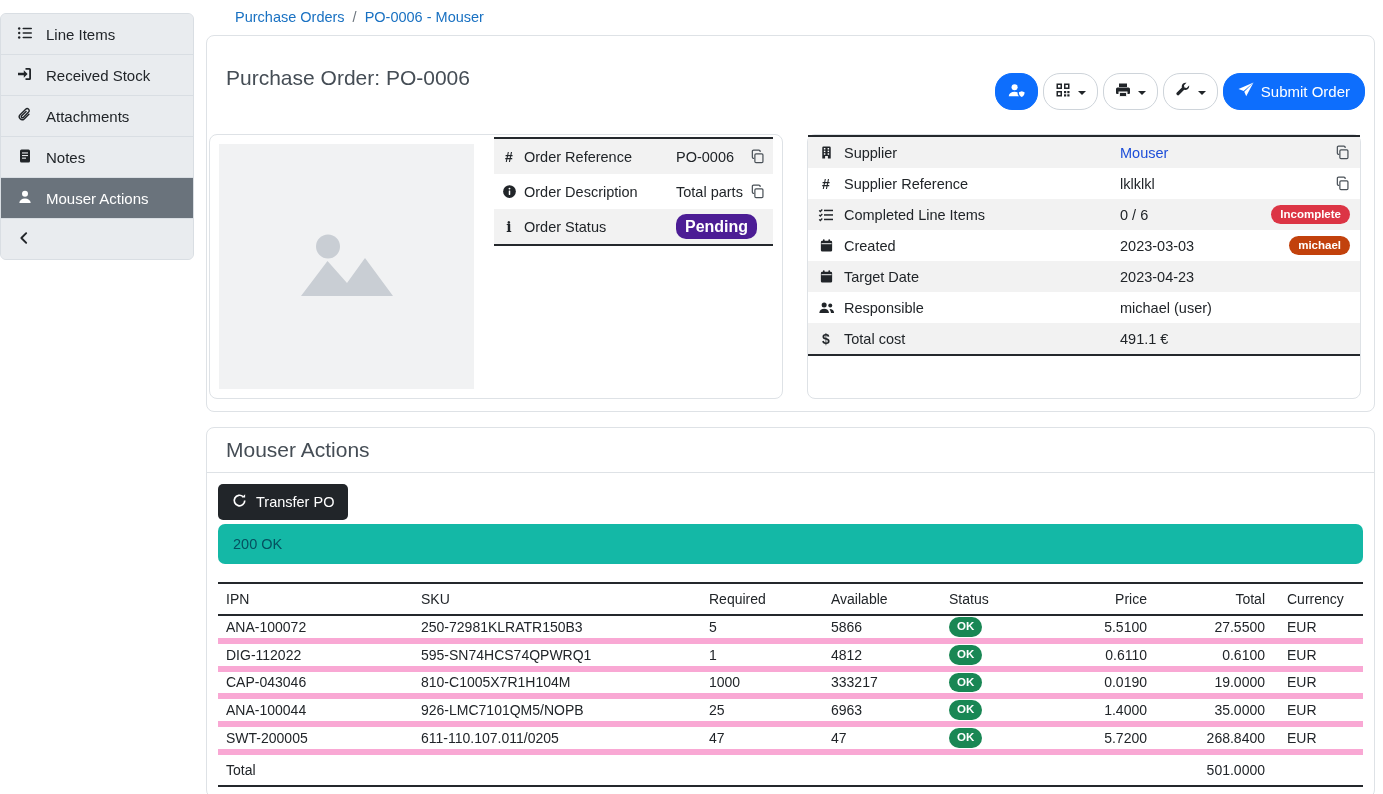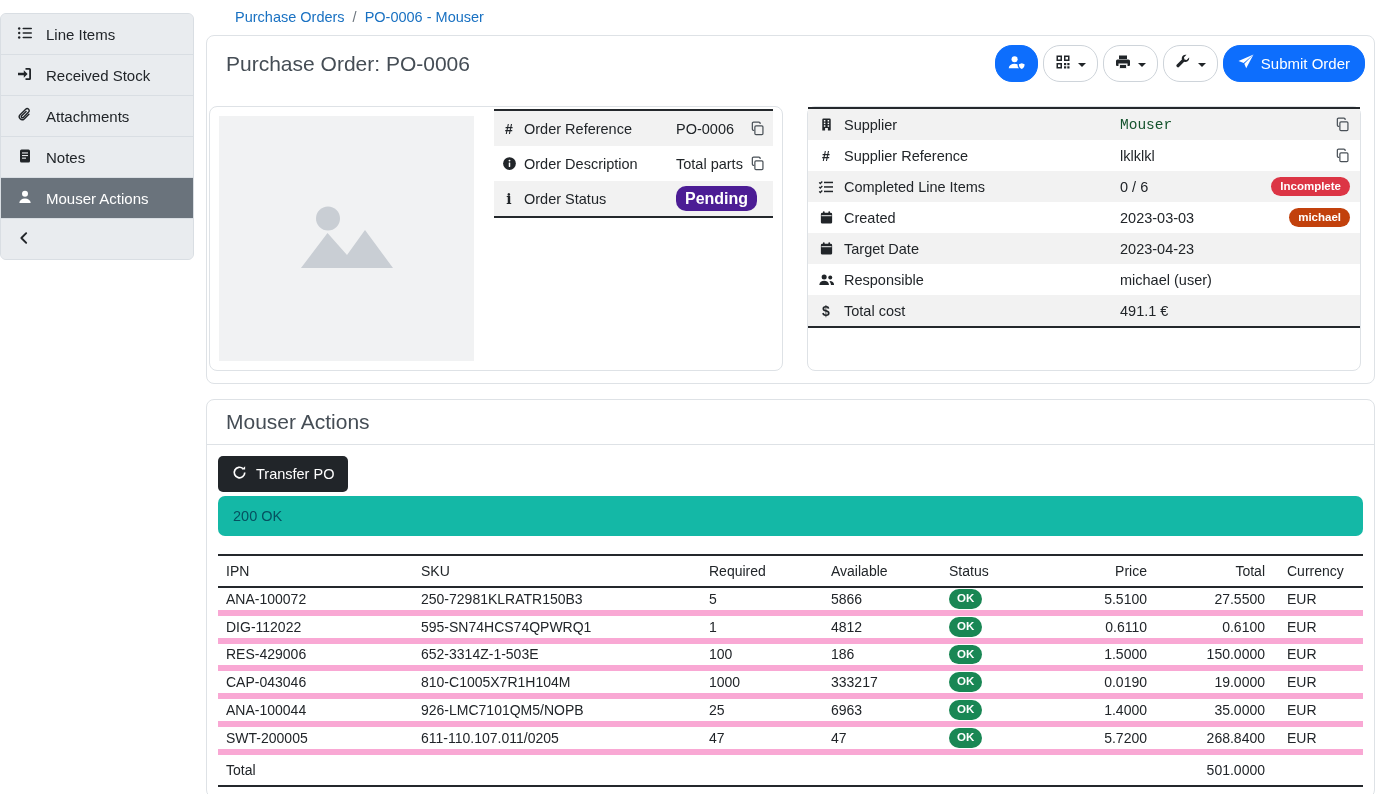--- a/index.html
+++ b/index.html
@@ -24,21 +24,21 @@
   .breadcrumb a { color:#1971c2; text-decoration:none; }
   .breadcrumb .sep { color:#6c757d; }
 
   
   .card { border:1px solid #dee2e6; border-radius:8px; background:#fff; margin-top:2px; }
   .card-header { display:flex; align-items:center; justify-content:space-between; padding:9px 9px 9px 19px; }
   .card-title { font-size:21px; font-weight:500; color:#454d55; }
 
   .btn-row { display:flex; align-items:center; gap:5px; }
   .btn { height:37px; border-radius:17px; border:1px solid #ced4da; background:#fff; color:#212529;
-         display:inline-flex; align-items:center; justify-content:center; gap:7px; padding:0 11px; font-size:14px; }
+         display:inline-flex; align-items:center; justify-content:center; gap:7px; padding:0 11px; font-size:14px;margin-top:28px; }
   .btn.primary { background:#0d6efd; border-color:#0d6efd; color:#fff; }
   .btn.submit { font-size:15px; padding:0 14px; }
   .caret { width:0; height:0; border-left:4px solid transparent; border-right:4px solid transparent; border-top:4.5px solid currentColor; margin-top:2px; }
 
   .card-body { display:flex; gap:24px; padding:15px 13px 12px 2px; }
 
   .detail-box { border:1px solid #dee2e6; border-radius:8px; background:#fff; }
   .box-order { width:574px; display:flex; gap:20px; padding:9px; align-items:flex-start; }
   .placeholder { width:255px; height:245px; background:#f1f2f3; display:flex; align-items:center; justify-content:center; }
   .box-supplier { flex:1; padding:0 0 18px 0; }
@@ -49,21 +49,21 @@
   .drow.striped { background:#f2f2f2; }
   .order-table .drow { height:35px; font-size:14.5px; }
   .supplier-table .drow { height:31px; font-size:14.5px; }
   .dicon { width:30px; display:flex; justify-content:center; align-items:center; color:#212529; flex:0 0 auto; }
   .supplier-table .dicon { width:36px; }
   .txt-icon { font-weight:700; font-size:14px; }
   .serif-i { font-family:"DejaVu Serif", serif; font-weight:700; font-size:14px; }
   .order-table .dlabel { width:152px; }
   .supplier-table .dlabel { width:276px; }
   .dvalue { flex:1; }
-  a.dvalue { color:#14532d; text-decoration:none;font-family:Liberation Mono, monospace; }
+  a.dvalue { color:#1d4ed8; text-decoration:none; }
   .dright { margin-left:auto; display:flex; align-items:center; padding-right:10px; color:#495057; }
   .order-table .dright { padding-right:8px; }
 
   .badge { display:inline-flex; align-items:center; justify-content:center; border-radius:10px; color:#fff; font-size:11.5px; font-weight:700; padding:3px 9px; line-height:1.2; }
   .badge.pending { background:#4c1d95; font-size:16px; font-weight:600; }
   .badge.incomplete { background:#dc3545; }
   .badge.user { background:#c2410c; }
   .badge.ok { background:#198754; padding:3px 8px; }
 
   
@@ -391,30 +391,20 @@
             <td data-interactable="false">DIG-112022</td>
             <td data-interactable="false">595-SN74HCS74QPWRQ1</td>
             <td data-interactable="false">1</td>
             <td data-interactable="false">4812</td>
             <td data-interactable="false"><span class="badge ok" data-interactable="false">OK</span></td>
             <td class="r" data-interactable="false">0.6110</td>
             <td class="r" data-interactable="false">0.6100</td>
             <td class="cur" data-interactable="false">EUR</td>
           </tr>
           <tr data-interactable="false">
-            <td data-interactable="false">RES-429006</td>
-            <td data-interactable="false">652-3314Z-1-503E</td>
-            <td data-interactable="false">100</td>
-            <td data-interactable="false">186</td>
-            <td data-interactable="false"><span class="badge ok" data-interactable="false">OK</span></td>
-            <td class="r" data-interactable="false">1.5000</td>
-            <td class="r" data-interactable="false">150.0000</td>
-            <td class="cur" data-interactable="false">EUR</td>
-          </tr>
-          <tr data-interactable="false">
             <td data-interactable="false">CAP-043046</td>
             <td data-interactable="false">810-C1005X7R1H104M</td>
             <td data-interactable="false">1000</td>
             <td data-interactable="false">333217</td>
             <td data-interactable="false"><span class="badge ok" data-interactable="false">OK</span></td>
             <td class="r" data-interactable="false">0.0190</td>
             <td class="r" data-interactable="false">19.0000</td>
             <td class="cur" data-interactable="false">EUR</td>
           </tr>
           <tr data-interactable="false">

